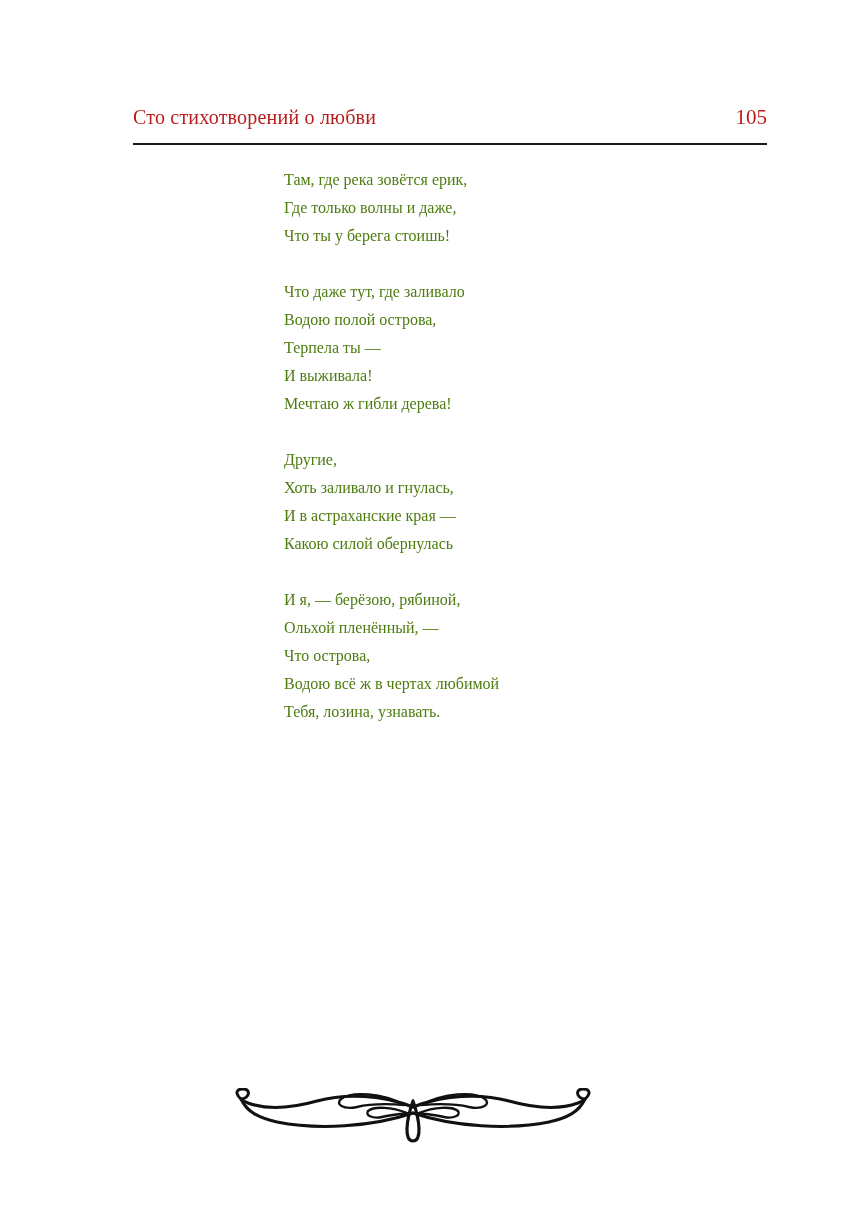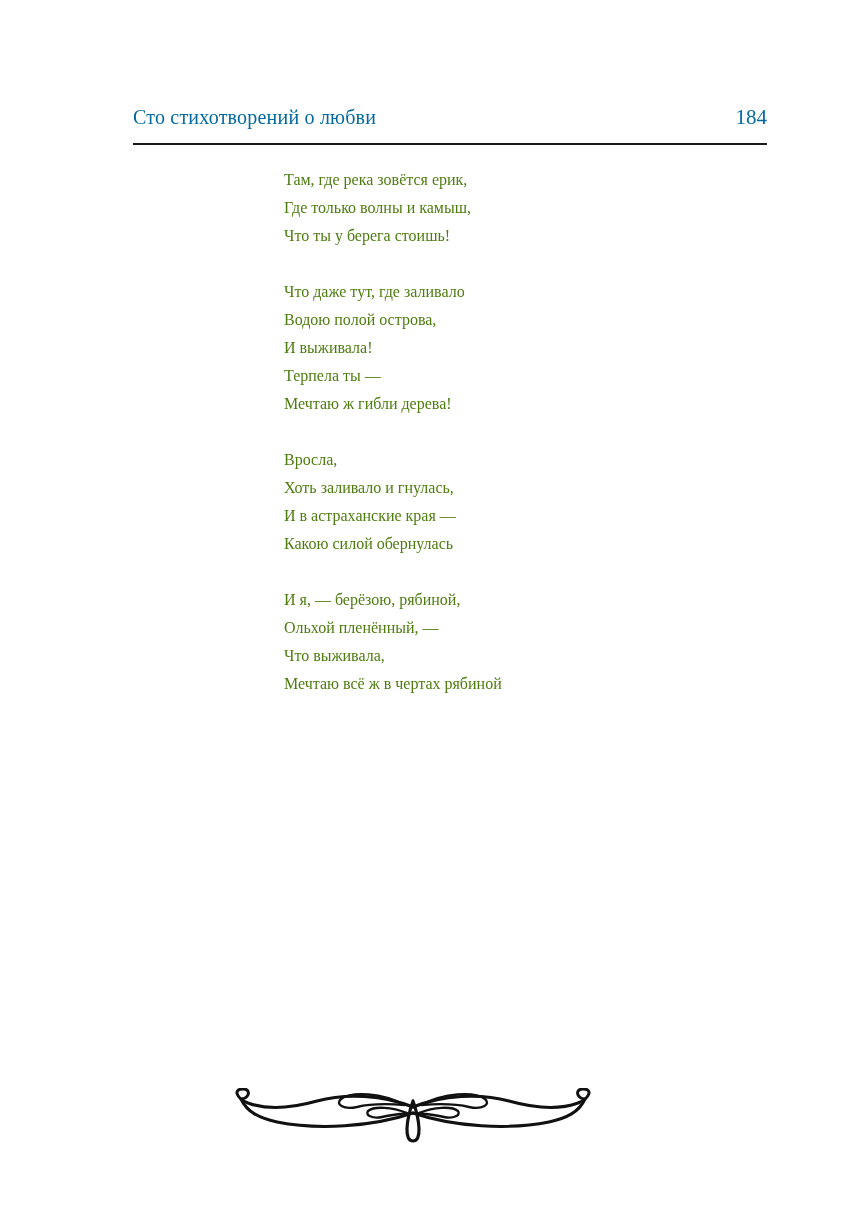--- a/index.html
+++ b/index.html
@@ -20,21 +20,21 @@
   .running-head {
     position: absolute;
     left: 133px;
     right: 99px;
     top: 104px;
     display: flex;
     justify-content: space-between;
     align-items: baseline;
     font-size: 20px;
     line-height: 26px;
-    color: #0369a1;
+    color: #b91c1c;
   }
   .running-head .title { letter-spacing: 0.2px; }
   .running-head .page-num { font-size: 21px; }
   .head-rule {
     position: absolute;
     left: 133px;
     top: 143px;
     width: 634px;
     height: 2px;
     background: #1a1a1a;
@@ -59,49 +59,50 @@
   }
   .ornament svg { display: block; width: 100%; height: 100%; }
 </style>
 </head>
 <body>
 
 <div class="page">
 
   <div class="running-head">
     <span class="title">Сто стихотворений о любви</span>
-    <span class="page-num">184</span>
+    <span class="page-num">105</span>
   </div>
 
   <div class="head-rule"></div>
 
   <div class="poem">
       <div class="stanza">
         <div class="poem-line">Там, где река зовётся ерик,</div>
-        <div class="poem-line">Где только волны и камыш,</div>
+        <div class="poem-line">Где только волны и даже,</div>
         <div class="poem-line">Что ты у берега стоишь!</div>
       </div>
       <div class="stanza">
         <div class="poem-line">Что даже тут, где заливало</div>
         <div class="poem-line">Водою полой острова,</div>
+        <div class="poem-line">Терпела ты —</div>
         <div class="poem-line">И выживала!</div>
-        <div class="poem-line">Терпела ты —</div>
         <div class="poem-line">Мечтаю ж гибли дерева!</div>
       </div>
       <div class="stanza">
-        <div class="poem-line">Вросла,</div>
+        <div class="poem-line">Другие,</div>
         <div class="poem-line">Хоть заливало и гнулась,</div>
         <div class="poem-line">И в астраханские края —</div>
         <div class="poem-line">Какою силой обернулась</div>
       </div>
       <div class="stanza">
         <div class="poem-line">И я, — берёзою, рябиной,</div>
         <div class="poem-line">Ольхой пленённый, —</div>
-        <div class="poem-line">Что выживала,</div>
-        <div class="poem-line">Мечтаю всё ж в чертах рябиной</div>
+        <div class="poem-line">Что острова,</div>
+        <div class="poem-line">Водою всё ж в чертах любимой</div>
+        <div class="poem-line">Тебя, лозина, узнавать.</div>
       </div>
     </div>
 
   <div class="ornament">
     <svg viewBox="0 0 370 70" xmlns="http://www.w3.org/2000/svg" fill="none" stroke="#111111" stroke-linecap="round">
 
       <path d="M 185,12 C 178,32 176,52 185,52 C 194,52 192,32 185,12" stroke-width="3.2"></path>
 
       <g>
         <path d="M 185,18 C 215,6 252,4 281,12 C 306,19 331,21 350,14 C 362,9 365,0 355,0 C 347,0 348,9 357,10" stroke-width="3"></path>

